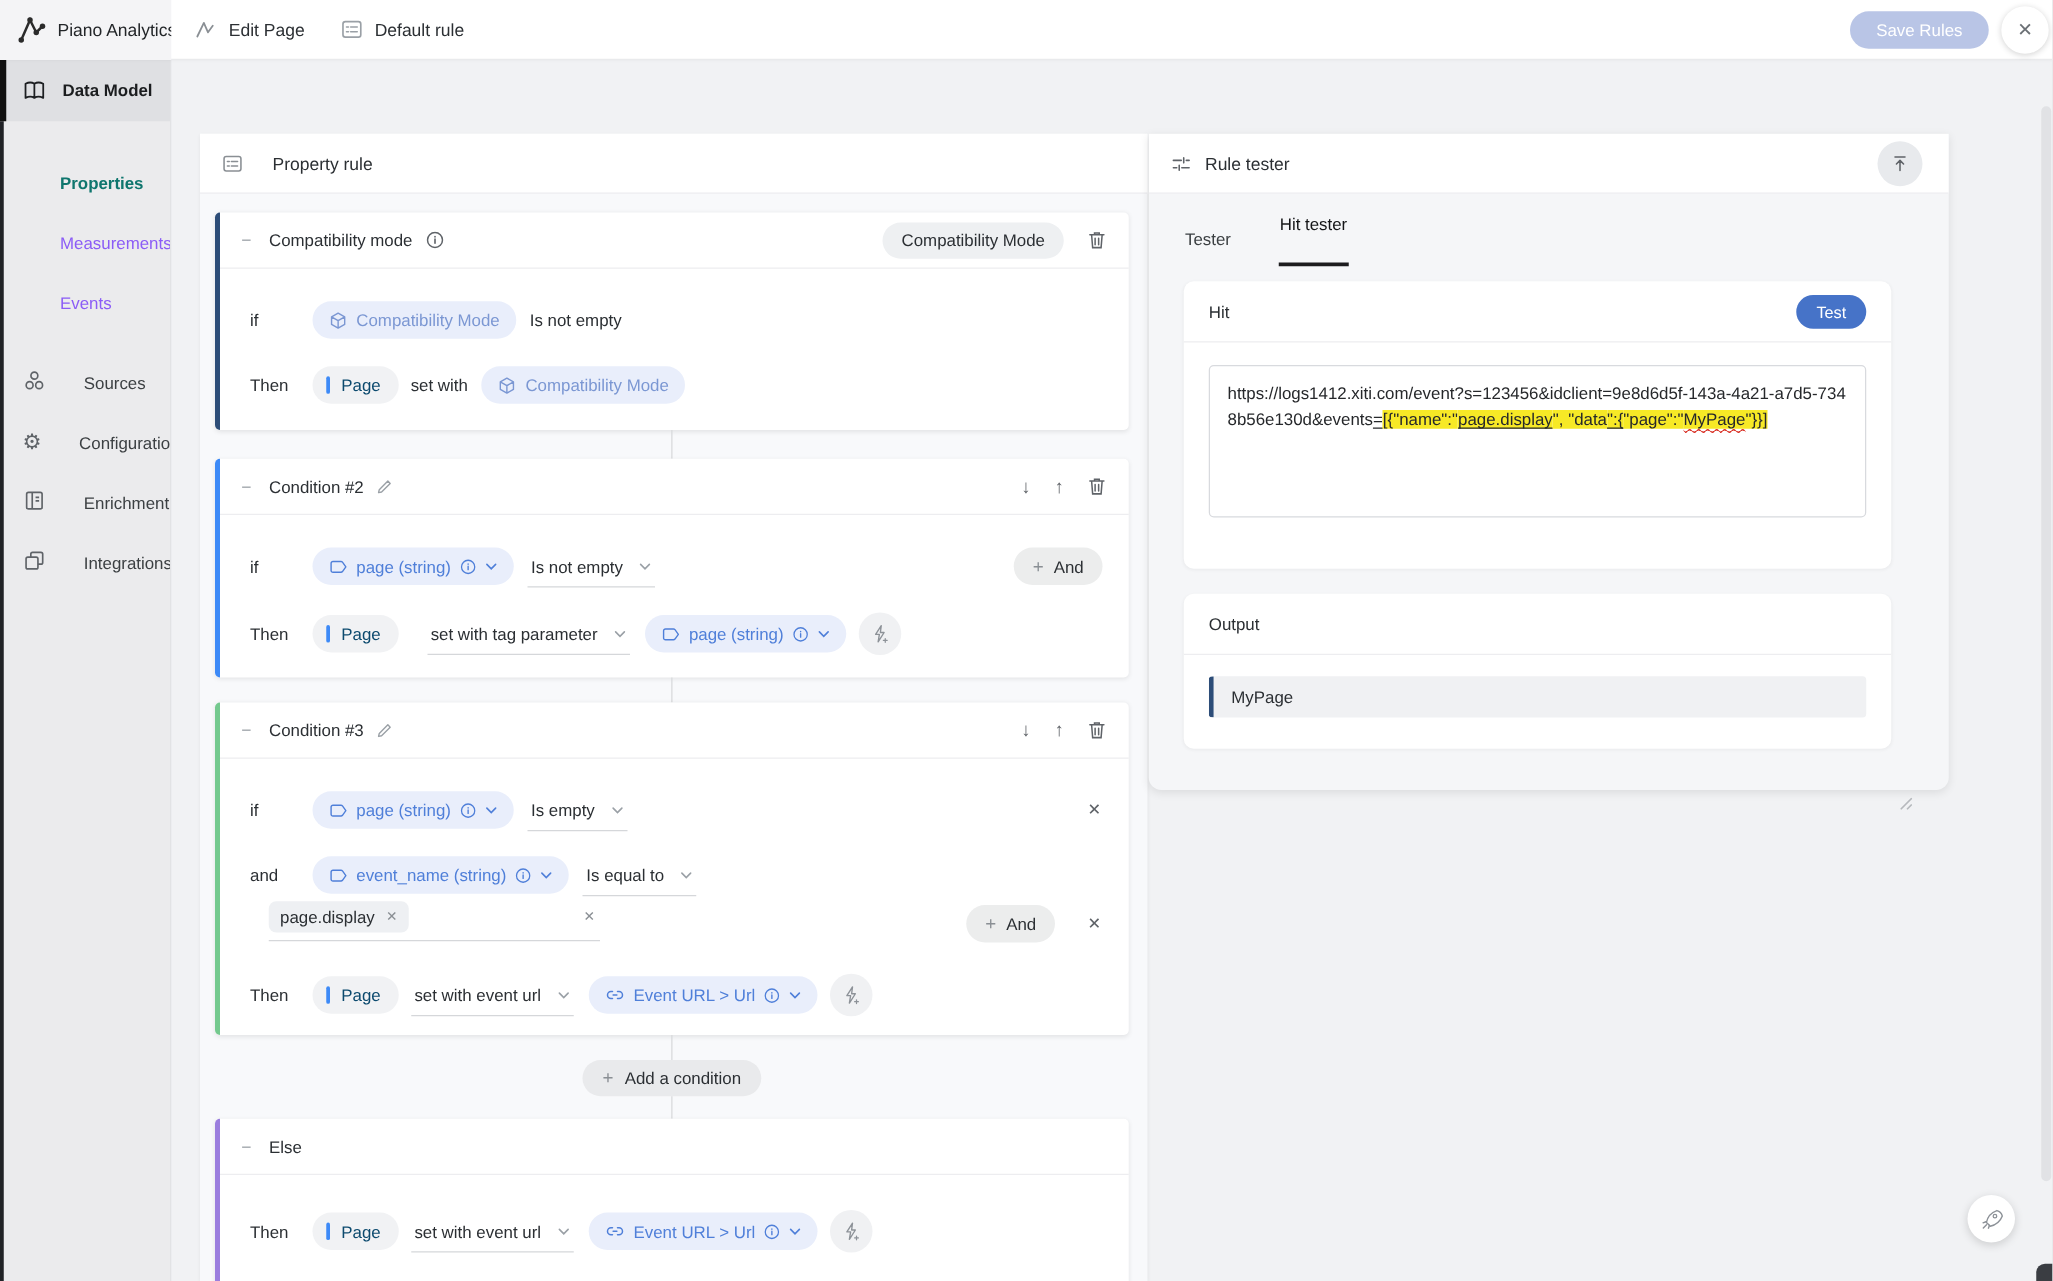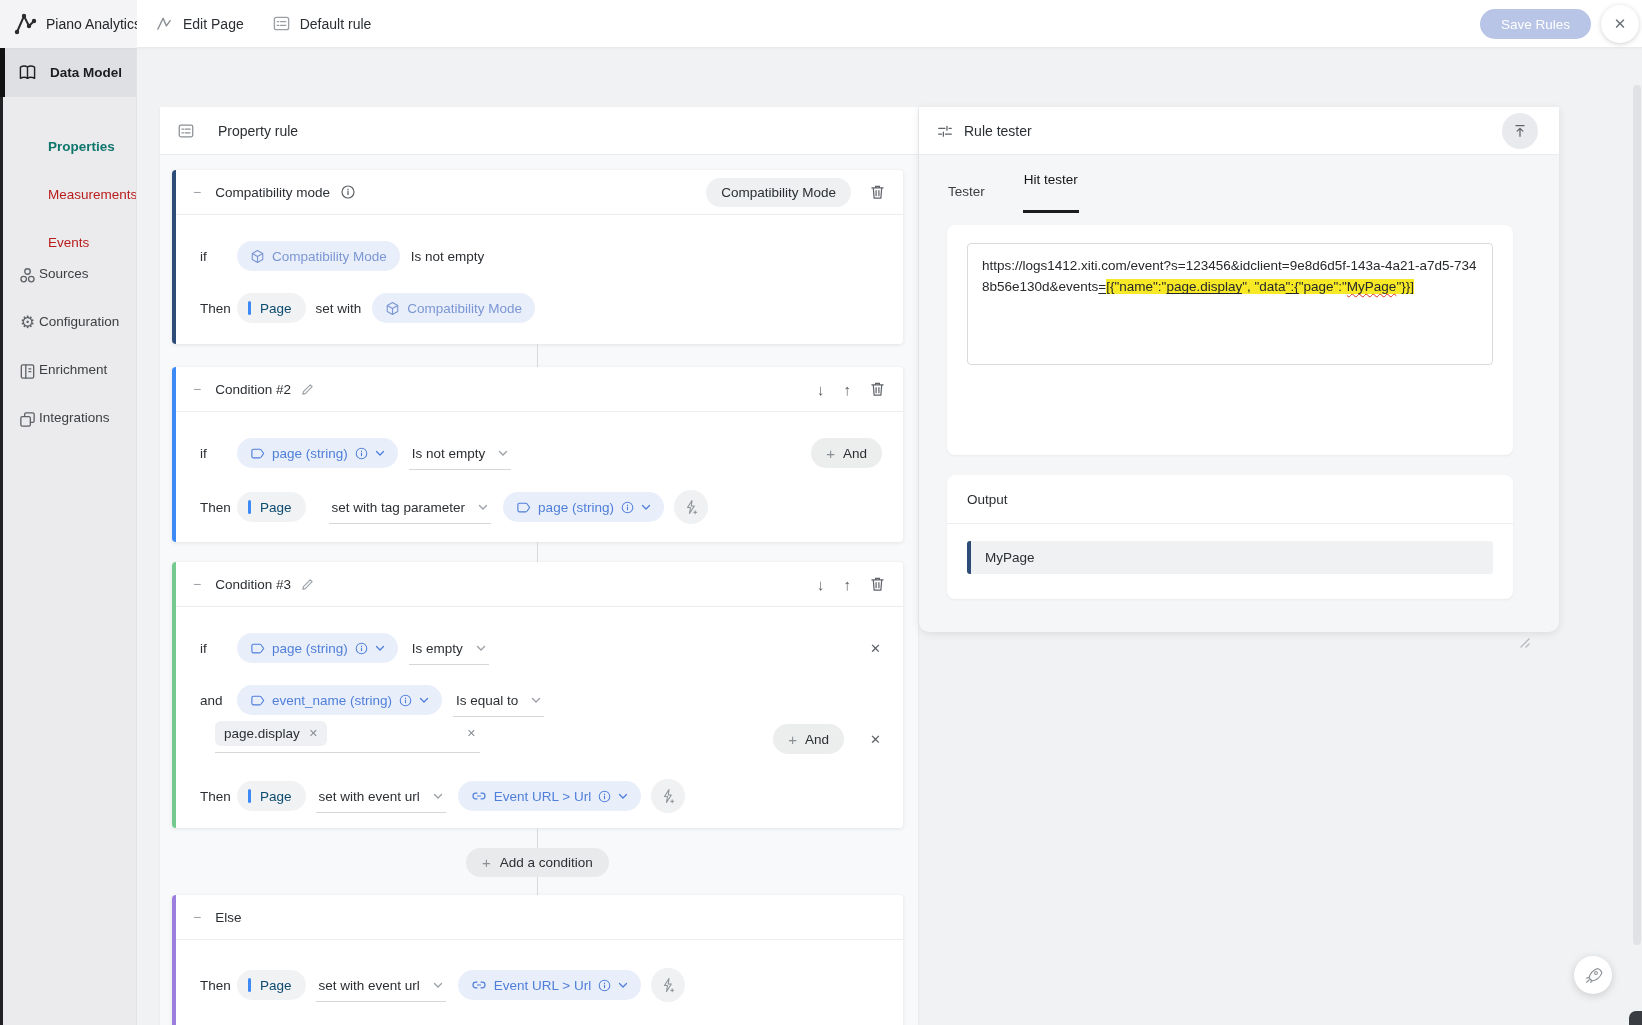--- a/index.html
+++ b/index.html
@@ -23,30 +23,30 @@
   .crumb+.crumb{margin-left:28px}
   .save-btn{position:absolute;right:51px;top:9px;height:30px;padding:0 21px;border-radius:16px;background:var(--save-disabled);color:#fff;font-size:13.5px;font-weight:500;border:none;display:flex;align-items:center;cursor:default}
   .close-btn{position:absolute;right:3px;top:5px;width:38px;height:38px;border-radius:50%;background:#fff;box-shadow:0 1px 5px rgba(0,0,0,.18);display:flex;align-items:center;justify-content:center;color:#6b7075;font-size:15px;border:none}
 
   
   .sidebar{position:absolute;left:0;top:48px;width:137px;height:977px;background:#ebebed;border-right:1px solid #e2e3e5;overflow:hidden;z-index:20}
   .sidebar::before{content:"";position:absolute;left:0;top:0;width:3px;height:100%;background:#202226}
   .sb-main{height:49px;display:flex;align-items:center;padding-left:18px;gap:13px;font-size:13.5px;color:#3c4043;position:relative}
   .sb-main.active{background:#dfe0e3;font-weight:700;color:#1b1d1f}
   .sb-main.active::before{content:"";position:absolute;left:0;top:0;width:5px;height:100%;background:#111}
-  .sb-sub{height:48px;display:flex;align-items:center;padding-left:48px;font-size:13.5px;color:#b91c1c;white-space:nowrap}
+  .sb-sub{height:48px;display:flex;align-items:center;padding-left:48px;font-size:13.5px;color:#8b5cf6;white-space:nowrap}
   .sb-sub.active{font-weight:700;color:#0f766e}
-  .sb-item{height:48px;display:flex;align-items:flex-start;padding-left:18px;gap:2px;font-size:13.5px;color:#3c4043;white-space:nowrap}
+  .sb-item{height:48px;display:flex;align-items:flex-end;padding-left:18px;gap:30px;font-size:13.5px;color:#3c4043;white-space:nowrap}
   .gearglyph{font-size:17px;color:#5f6368;line-height:1;width:19px;text-align:center}
 
   
   .ic{flex:0 0 auto}
   .minus{color:#9aa0a6;font-size:14px;margin-right:14px}
   .row{display:flex;align-items:center;position:relative;margin-bottom:22px;padding-right:20px}
-  .rowlabel{width:37px;font-size:13.5px;color:#2b2f33;flex:0 0 auto}
+  .rowlabel{width:50px;font-size:13.5px;color:#2b2f33;flex:0 0 auto}
   .pill{height:30px;border-radius:15px;display:inline-flex;align-items:center;padding:0 13px;font-size:13.5px;gap:7px;white-space:nowrap}
   .pill-prop{background:var(--property-pill-bg);color:var(--property-pill-text)}
   .pill-dim{background:var(--property-pill-bg);color:var(--dimension-pill-text)}
   .pill-page{background:#f1f2f4;color:#0c4a6e;padding:0 14px 0 11px;margin-right:10px}
   .pagebar{width:3px;height:14px;border-radius:2px;background:var(--page-bar);margin-right:2px}
   .plain-op{font-size:13.5px;color:#2b2f33;margin-left:11px}
   .select{display:inline-flex;align-items:center;gap:13px;font-size:13.5px;color:#2b2f33;border-bottom:1px solid #d5d7da;padding:5px 3px 8px 3px;margin-left:11px;position:relative;top:2px}
   .and-btn{position:absolute;height:30px;border-radius:16px;background:#eceded;display:inline-flex;align-items:center;gap:8px;padding:0 15px;font-size:13.5px;color:#2b2f33}
   .and-btn .plus{color:#8a8f94;font-size:15px}
   .xclose{position:absolute;color:#5f6368;font-size:13px;cursor:pointer}
@@ -558,20 +558,24 @@
             <path d="M4.5 3h9M9 15V6.5M5.8 9.2L9 6l3.2 3.2" fill="none" stroke="#5f6368" stroke-width="1.4" stroke-linecap="round" stroke-linejoin="round"></path>
           </svg>
       </button>
     </div>
     <div class="rt-tabs">
       <span class="tab">Tester</span>
       <span class="tab active">Hit tester</span>
     </div>
 
     <div class="rcard" style="top:118px;height:230px">
+      <div class="rcard-h">
+        <span class="rcard-title">Hit</span>
+        <button class="test-btn">Test</button>
+      </div>
       <div class="hitbox"><span><span class="seg-plain">https://logs1412.xiti.com/event?s=123456&amp;idclient=9e8d6d5f-143a-4a21-a7d5-7348b56e130d&amp;events</span><span class="seg-underline">=</span><span class="seg-hl">[{"name":"</span><span class="seg-hl-underline">page.display</span><span class="seg-hl">", "data</span><span class="seg-hl-underline">":{</span><span class="seg-hl">"page":"</span><span class="seg-hl-wavy">MyPage</span><span class="seg-hl">"}}]</span></span></div>
     </div>
 
     <div class="rcard" style="top:368px;height:124px">
       <div class="rcard-h">
         <span class="rcard-title">Output</span>
       </div>
       <div class="outrow">MyPage</div>
     </div>
   </div>

